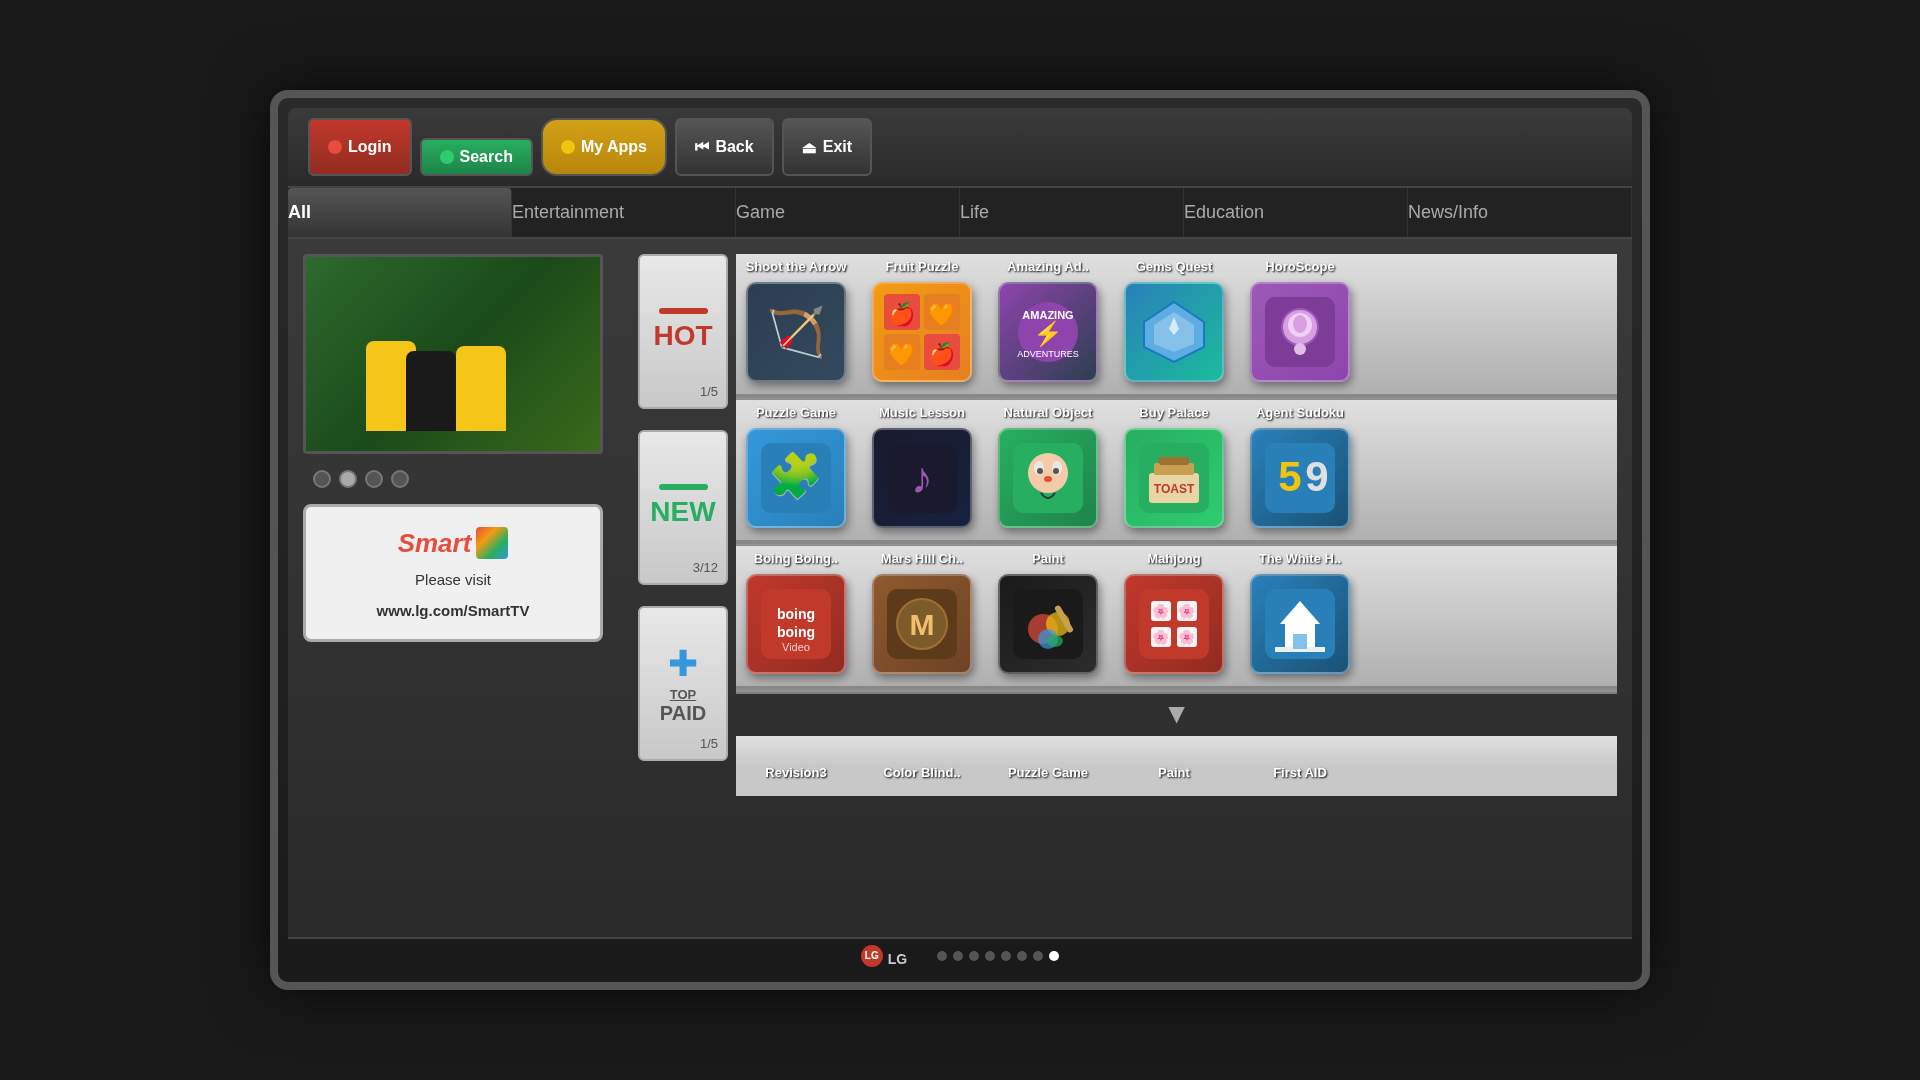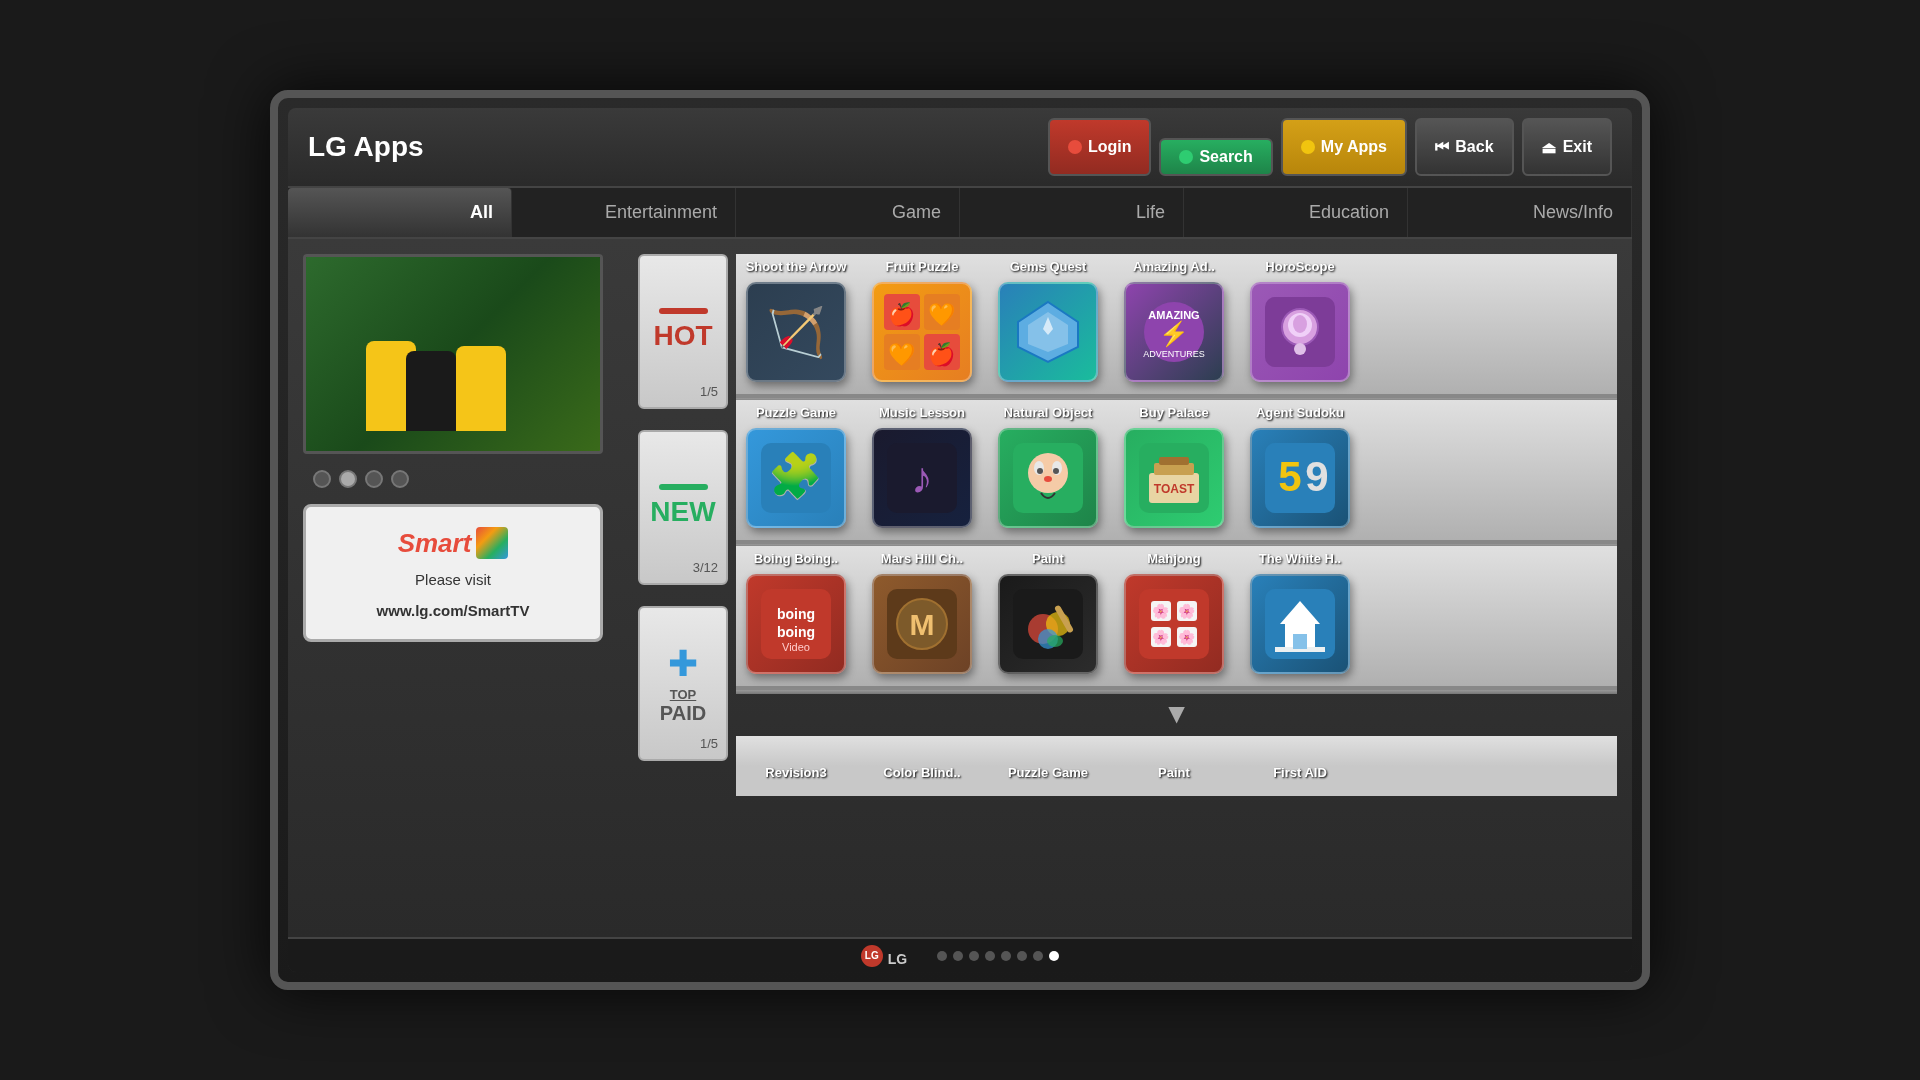--- a/index.html
+++ b/index.html
@@ -58,42 +58,42 @@
       gap: 6px;
       padding: 8px 18px;
       border-radius: 6px;
       font-size: 16px;
       font-weight: bold;
       cursor: pointer;
       border: 2px solid #555;
     }
     .nav-btn.login { background: linear-gradient(180deg, #c0392b, #922b21); color: #fff; }
     .nav-btn.search { background: linear-gradient(180deg, #27ae60, #1e8449); color: #fff; margin-top: 20px; }
-    .nav-btn.myapps { background: linear-gradient(180deg, #d4a017, #b8860b); color: #fff; }
+    .nav-btn.myapps { background: linear-gradient(180deg, #d4a017, #b8860b); color: #fff; border-radius: 16px; }
     .nav-btn.back { background: linear-gradient(180deg, #555, #333); color: #fff; }
     .nav-btn.exit { background: linear-gradient(180deg, #555, #333); color: #fff; }
     .dot-icon {
       width: 14px;
       height: 14px;
       border-radius: 50%;
       display: inline-block;
     }
     .dot-red { background: #e74c3c; }
     .dot-green { background: #2ecc71; }
     .dot-yellow { background: #f1c40f; }
     
     .category-bar {
       display: flex;
       background: #222;
       border-bottom: 2px solid #444;
     }
     .cat-tab {
       flex: 1;
-      padding: 14px 18px;
-      text-align: right;
+      padding: 14px 0;
+      text-align: left;
       font-size: 18px;
       color: #aaa;
       cursor: pointer;
       border-right: 1px solid #333;
     }
     .cat-tab.active {
       background: linear-gradient(180deg, #555 0%, #333 100%);
       color: #fff;
       font-weight: bold;
       border-radius: 4px 4px 0 0;
@@ -424,21 +424,20 @@
       cursor: pointer;
     }
   </style>
 </head>
 <body>
 
 <div class="tv-frame">
   <div class="tv-inner">
 
     <div class="header">
-      <div class="app-title">LG Apps</div>
       <div class="nav-buttons">
         <div class="nav-btn login">
           <span class="dot-icon dot-red"></span>
           <span>Login</span>
         </div>
         <div class="nav-btn search">
           <span class="dot-icon dot-green"></span>
           <span>Search</span>
         </div>
         <div class="nav-btn myapps">
@@ -528,37 +527,37 @@
                   <rect x="2" y="42" width="36" height="36" rx="4" fill="#e67e22"></rect>
                   <rect x="42" y="42" width="36" height="36" rx="4" fill="#e74c3c"></rect>
                   <text x="20" y="30" text-anchor="middle" font-size="22">🍎</text>
                   <text x="60" y="30" text-anchor="middle" font-size="22">🧡</text>
                   <text x="20" y="70" text-anchor="middle" font-size="22">🧡</text>
                   <text x="60" y="70" text-anchor="middle" font-size="22">🍎</text>
                 </svg>
               </div>
             </div>
             <div class="app-item">
-              <div class="app-name">Gems Quest</div>
-              <div class="app-icon icon-gems">
-                <svg width="70" height="70" viewBox="0 0 70 70">
-                  <polygon points="35,5 65,25 65,50 35,65 5,50 5,25" fill="#5dade2" stroke="#1a78c2" stroke-width="2"></polygon>
-                  <polygon points="35,15 55,28 55,47 35,55 15,47 15,28" fill="#85c1e9"></polygon>
-                  <polygon points="35,20 30,32 35,38 40,32" fill="#d6eaf8"></polygon>
-                </svg>
-              </div>
-            </div>
-            <div class="app-item">
               <div class="app-name">Amazing Ad..</div>
               <div class="app-icon icon-amazing">
                 <svg width="70" height="70" viewBox="0 0 70 70">
                   <circle cx="35" cy="35" r="30" fill="#8e44ad"></circle>
                   <text x="35" y="45" text-anchor="middle" font-size="24" fill="#f1c40f">⚡</text>
                   <text x="35" y="22" text-anchor="middle" font-size="11" fill="#fff" font-weight="bold">AMAZING</text>
                   <text x="35" y="60" text-anchor="middle" font-size="9" fill="#fff">ADVENTURES</text>
+                </svg>
+              </div>
+            </div>
+            <div class="app-item">
+              <div class="app-name">Gems Quest</div>
+              <div class="app-icon icon-gems">
+                <svg width="70" height="70" viewBox="0 0 70 70">
+                  <polygon points="35,5 65,25 65,50 35,65 5,50 5,25" fill="#5dade2" stroke="#1a78c2" stroke-width="2"></polygon>
+                  <polygon points="35,15 55,28 55,47 35,55 15,47 15,28" fill="#85c1e9"></polygon>
+                  <polygon points="35,20 30,32 35,38 40,32" fill="#d6eaf8"></polygon>
                 </svg>
               </div>
             </div>
             <div class="app-item">
               <div class="app-name">HoroScope</div>
               <div class="app-icon icon-horo">
                 <svg width="70" height="70" viewBox="0 0 70 70">
                   <rect width="70" height="70" rx="10" fill="#7d3c98"></rect>
                   <circle cx="35" cy="30" r="18" fill="#d8a0e0" stroke="#9b59b6" stroke-width="2"></circle>
                   <circle cx="35" cy="28" r="12" fill="#f0d0f8"></circle>

